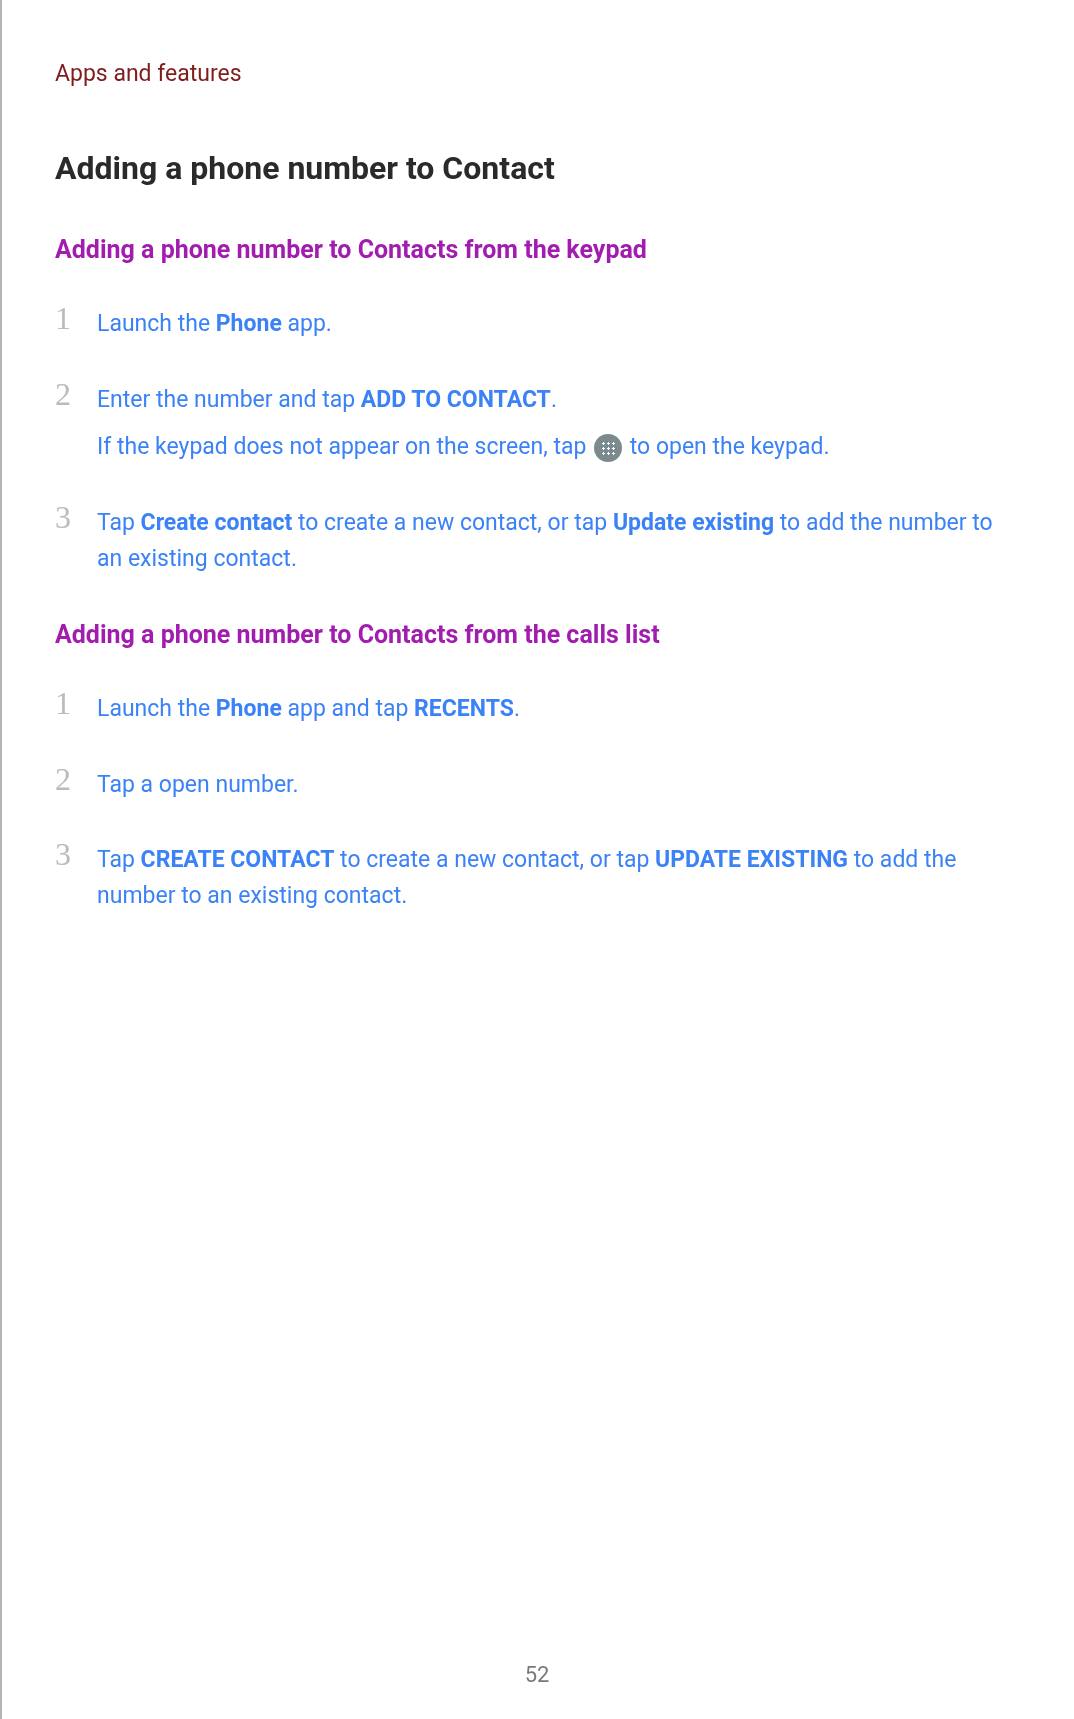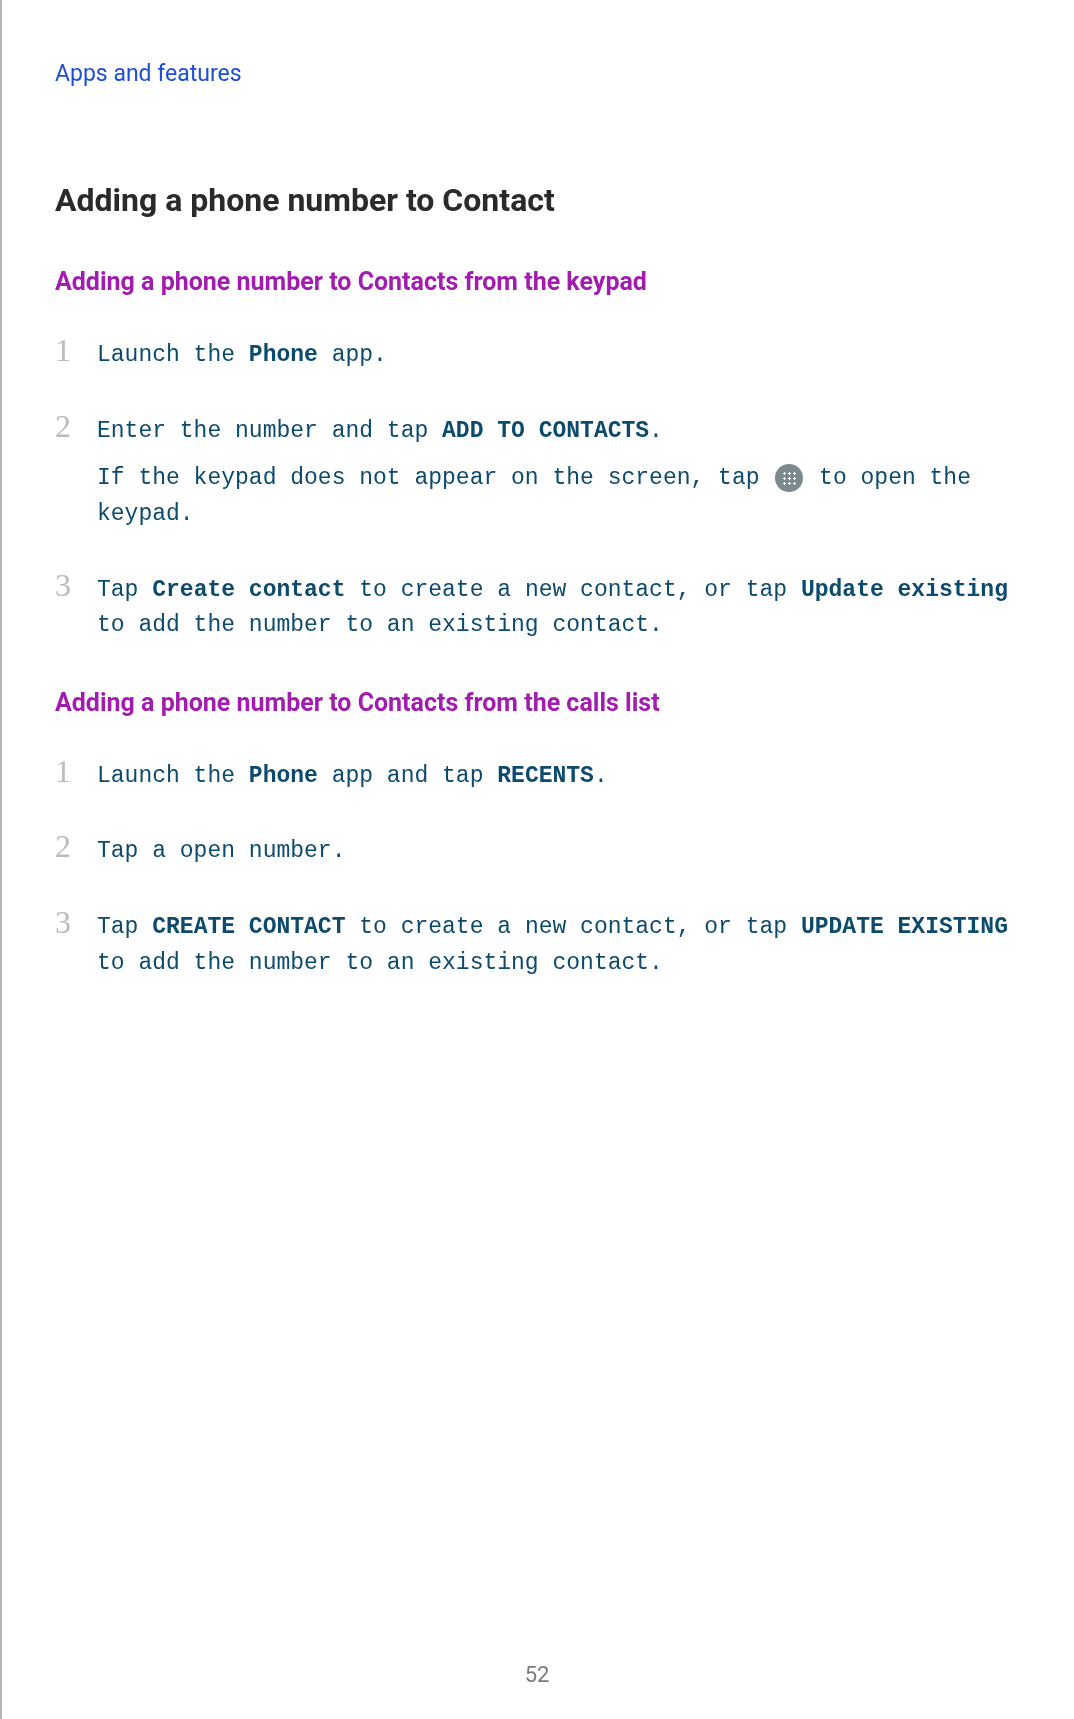--- a/index.html
+++ b/index.html
@@ -19,23 +19,23 @@
     .page-border {
       position: absolute;
       top: 0;
       left: 0;
       bottom: 0;
       width: 2px;
       background: #b5b5b5;
     }
     .header-section {
       font-size: 23px;
-      color: #1d4ed8;
+      color: #7f1d1d;
       font-weight: 400;
-      margin-bottom: 94px;
+      margin-bottom: 62px;
     }
     .main-heading {
       font-size: 32px;
       font-weight: 700;
       color: #2a2a2a;
       margin-bottom: 48px;
     }
     .sub-heading {
       font-size: 25px;
       font-weight: 700;
@@ -55,25 +55,24 @@
     .step-number {
       font-size: 32px;
       font-weight: 400;
       color: #bbbbbb;
       line-height: 1;
       min-width: 26px;
       font-family: Georgia, serif;
     }
     .step-content {
       font-size: 23px;
-      color: #0c4a6e;
+      color: #3b82f6;
       line-height: 1.55;
       flex: 1;
       padding-top: 4px;
-      font-family: Liberation Mono, monospace;
     }
     .step-content .bold {
       font-weight: 700;
     }
     .step-sub {
       margin-top: 12px;
     }
     .keypad-icon {
       display: inline-block;
       width: 28px;
@@ -129,21 +128,21 @@
 <ol class="step-list" id="section1-steps">
     <li class="step-item">
       <div class="step-number">1</div>
       <div class="step-content">
         <div><span>Launch the </span><span class="bold">Phone</span><span> app.</span></div>
       </div>
     </li>
     <li class="step-item">
       <div class="step-number">2</div>
       <div class="step-content">
-        <div><span>Enter the number and tap </span><span class="bold">ADD TO CONTACTS</span><span>.</span></div>
+        <div><span>Enter the number and tap </span><span class="bold">ADD TO CONTACT</span><span>.</span></div>
         <div class="step-sub"><span>If the keypad does not appear on the screen, tap </span><span class="keypad-icon"></span><span> to open the keypad.</span></div>
       </div>
     </li>
     <li class="step-item">
       <div class="step-number">3</div>
       <div class="step-content">
         <div><span>Tap </span><span class="bold">Create contact</span><span> to create a new contact, or tap </span><span class="bold">Update existing</span><span> to add the number to an existing contact.</span></div>
       </div>
     </li>
   </ol>

